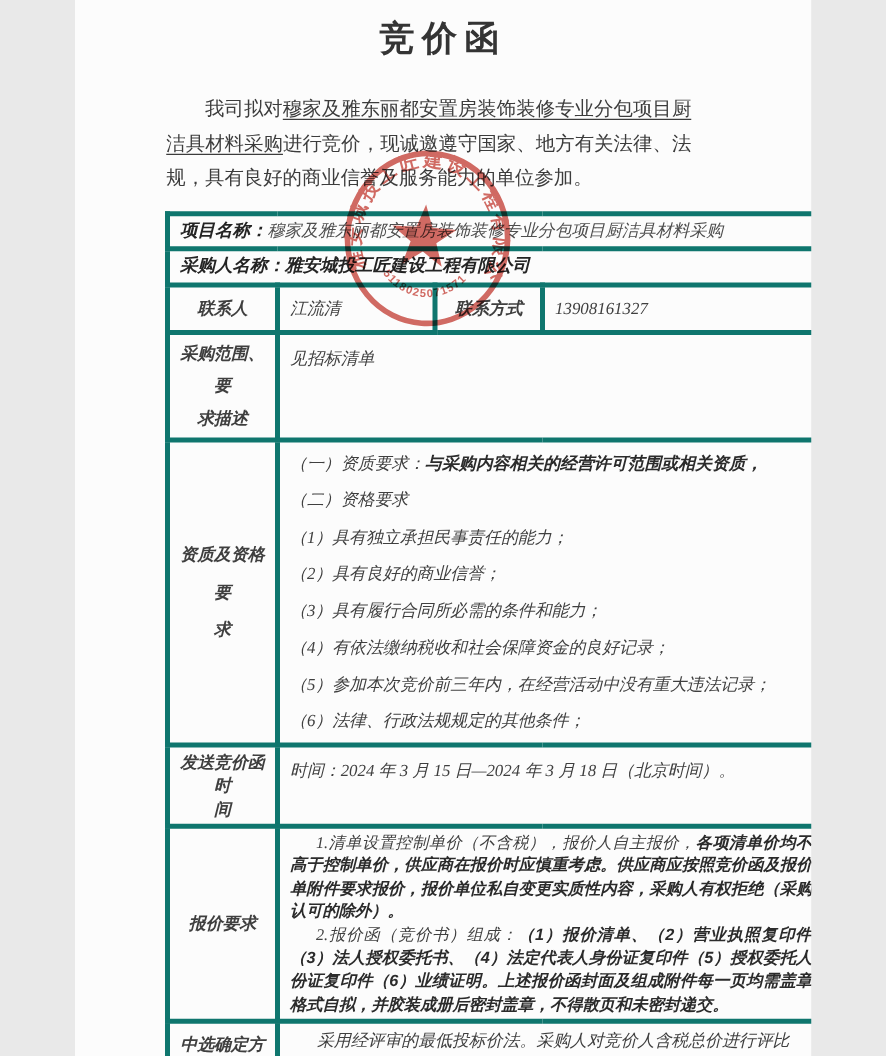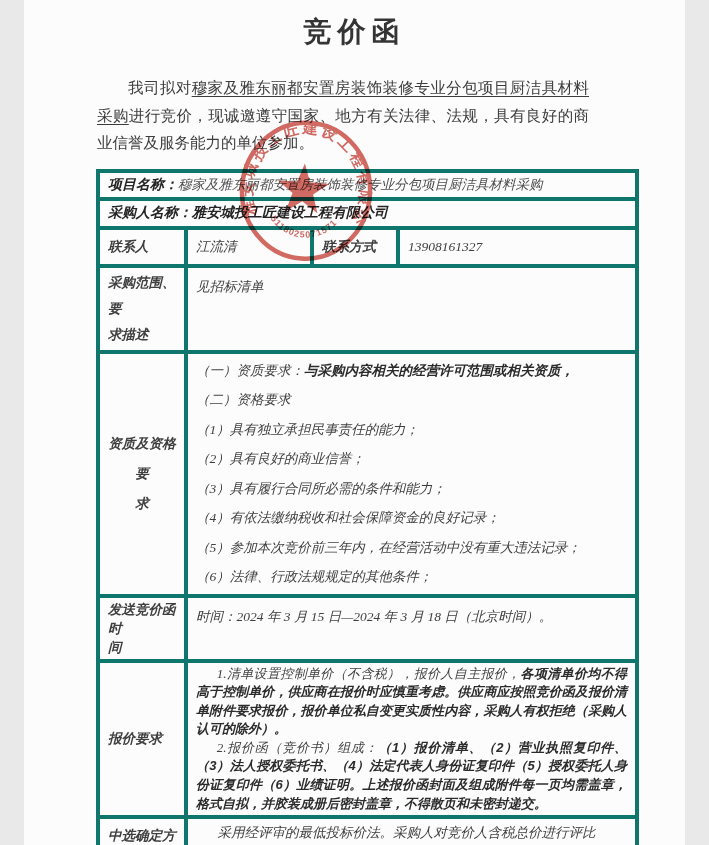--- a/index.html
+++ b/index.html
@@ -1,18 +1,18 @@
 <!DOCTYPE html>
 <html><head>
 <meta charset="utf-8">
 <style>
   html,body{margin:0;padding:0;background:#e9e9e9;}
   .page{
     position:relative;
-    width:661px;height:845px;
+    width:589px;height:845px;
     margin:0 auto;
     background:#fcfcfc;
     overflow:hidden;
     font-family:"Liberation Serif","DejaVu Serif",serif;
     color:#3a3a3a;
   }
   .title{
     margin:0;padding-top:14px;
     text-align:center;
     font-size:28px;line-height:36px;
@@ -50,20 +50,21 @@
     font-size:14px;
   }
   td.lbl-cell{
     white-space:pre-line;
     font-weight:bold;
     font-family:"Liberation Sans","DejaVu Sans",sans-serif;
     color:#242424;
     font-size:14px;
     padding:2px 3px 2px 6px;
     line-height:30px;
+    text-align:center;
   }
   td.lbl-center{text-align:center;padding:2px 2px;margin-left:18px;}
   td.lh20{line-height:19px;}
   td.lh26{line-height:26px;}
   .val-light{color:#4e4e4e;}
   .qual-cell{padding:2px 8px 2px 30px;vertical-align:middle;}
   .qual-line{line-height:29.5px;white-space:nowrap;}
   .para-cell{vertical-align:top;padding:3px 8px 2px 8px;}
   .para-cell p{margin:0;font-size:13px;line-height:18.6px;text-align:justify;}
   .para-cell p.indent{text-indent:1.6em;}

